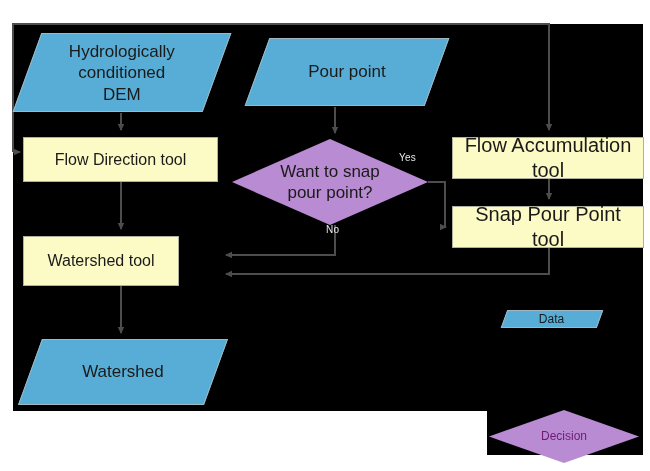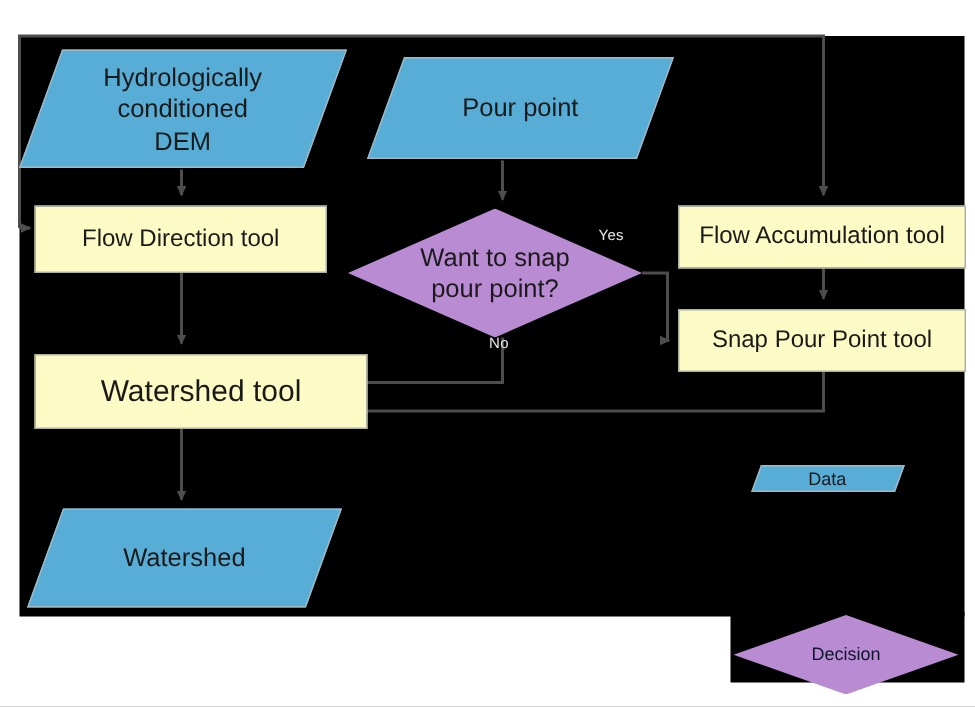--- a/index.html
+++ b/index.html
@@ -90,29 +90,29 @@
   #node-flow-direction {
     left: 23px;  top: 137px; width: 195px; height: 45px;
     font-size: 16px;
   }
   #node-decision {
     left: 232px; top: 139px; width: 196px; height: 86px;
     font-size: 17px;
   }
   #node-flow-accumulation {
     left: 452px; top: 137px; width: 192px; height: 42px;
-    font-size: 16px;
+    font-size: 20px;
   }
   #node-snap-pour-point {
     left: 452px; top: 206px; width: 192px; height: 42px;
+    font-size: 20px;
+  }
+  #node-watershed-tool {
+    left: 23px;  top: 236px; width: 156px; height: 50px;
     font-size: 16px;
-  }
-  #node-watershed-tool {
-    left: 23px;  top: 236px; width: 222px; height: 50px;
-    font-size: 20px;
   }
   #node-watershed {
     left: 30px;  top: 339px; width: 186px; height: 66px;
     font-size: 17px;
   }
   
   .edge-label {
     position: absolute;
     font-size: 10px;
     color: #e8e8e8;
@@ -126,21 +126,21 @@
     font-size: 12px;
   }
   #legend-process {
     left: 509px; top: 353px; width: 88px; height: 29px;
     font-size: 12px;
   }
   #legend-decision {
     left: 489px; top: 410px; width: 150px; height: 53px;
     font-size: 12px;
   }
-  #legend-decision .node-label { color: #0f172a; }
+  #legend-decision .node-label { color: #701a75; }
 </style>
 </head>
 <body>
 
 <div id="canvas">
 
   <div class="backdrop" id="backdrop-main"></div>
   <div class="backdrop" id="backdrop-legend"></div>
 
   <svg id="connectors" viewBox="0 0 650 471">

